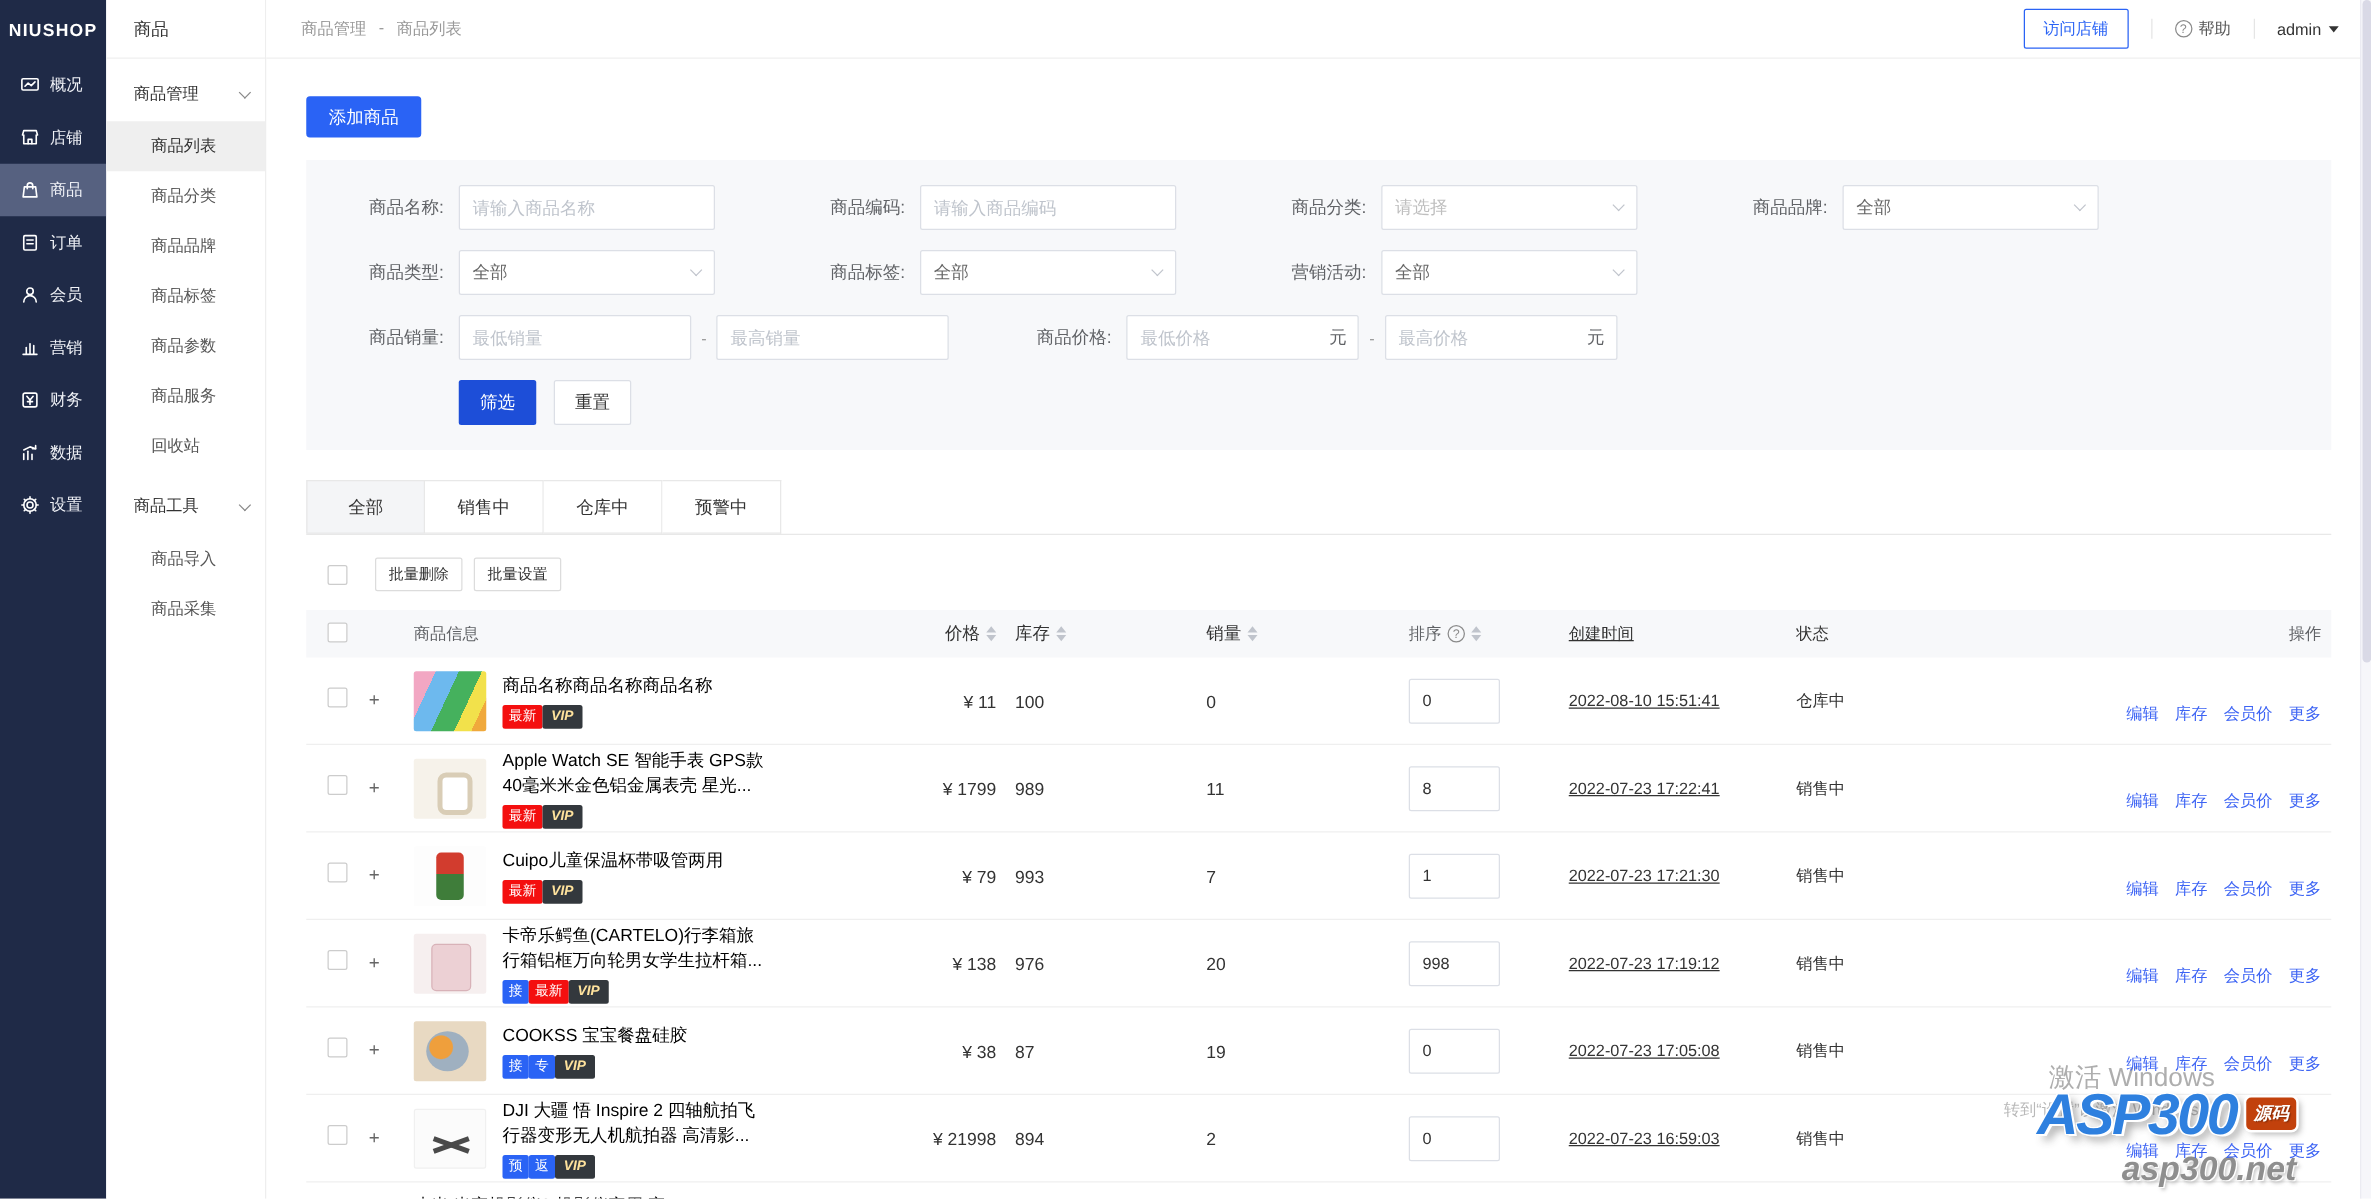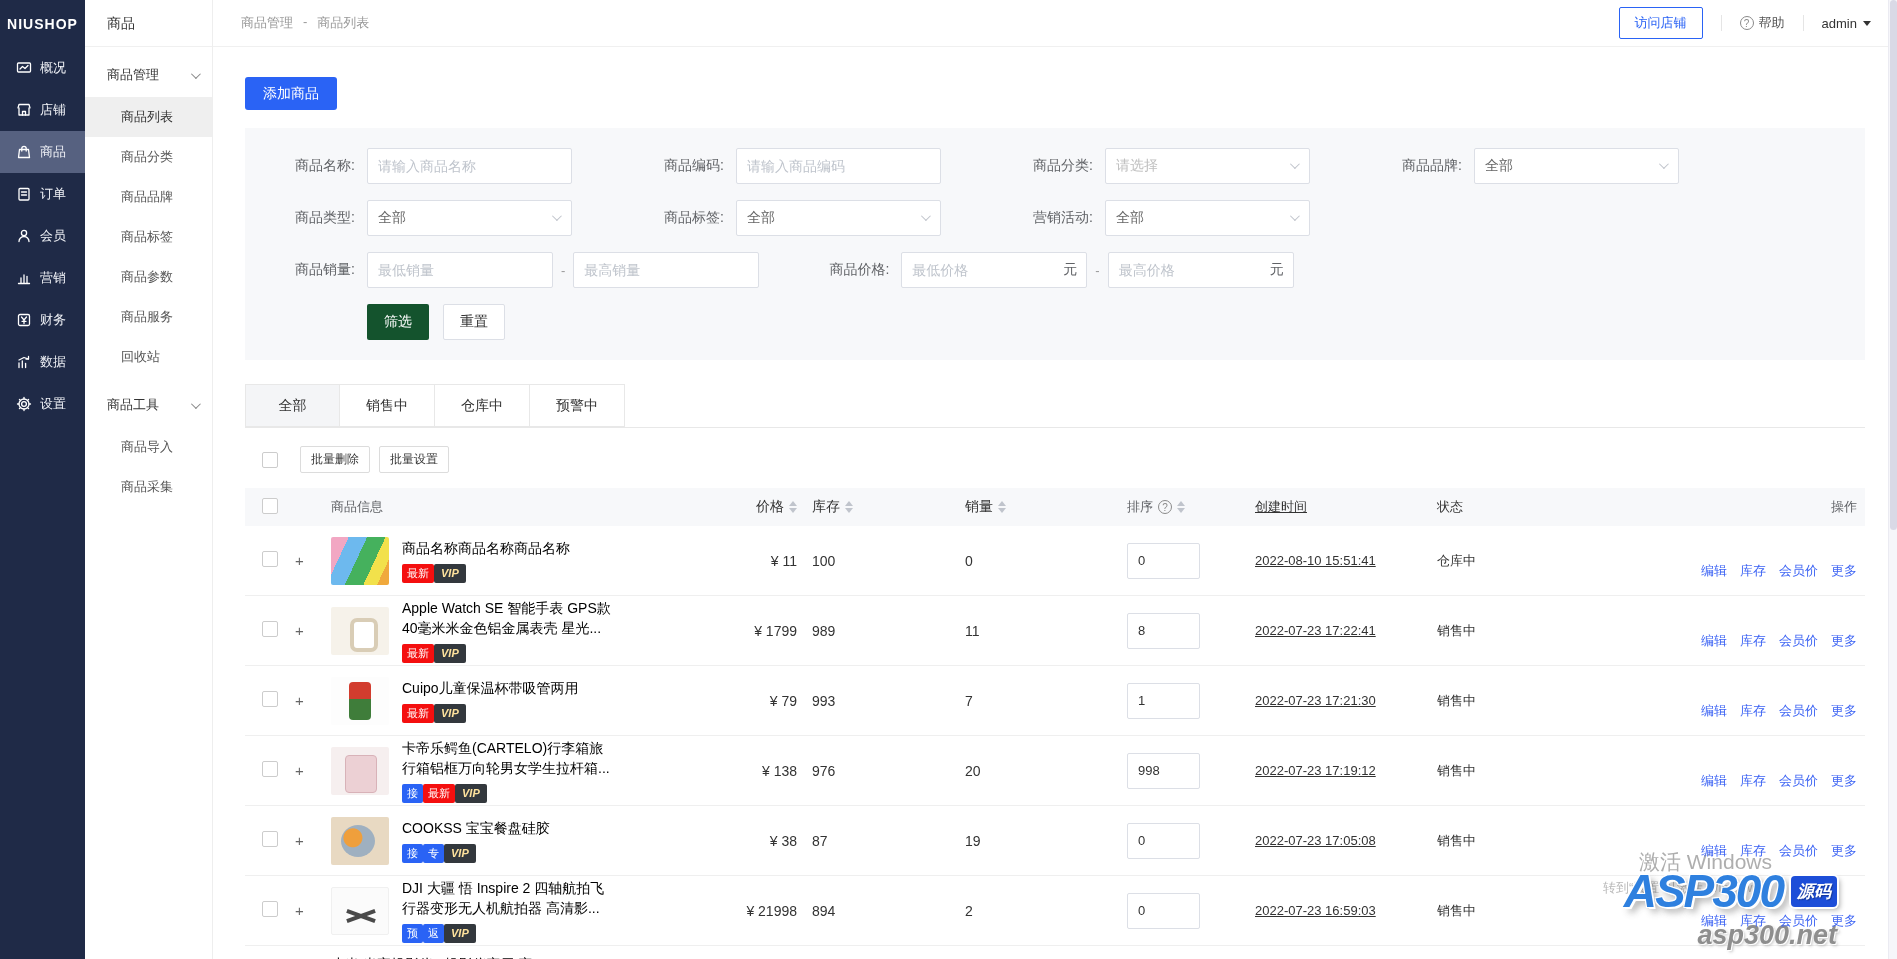--- a/index.html
+++ b/index.html
@@ -59,21 +59,21 @@
   .sel { position:relative; width:205px; height:36px; border:1px solid #dcdfe6; border-radius:2px;
     background:#fff; font-size:14px; display:flex; align-items:center; padding:0 26px 0 10px; cursor:pointer; }
   .sel .val { color:#666; }
   .sel .val.ph { color:#bfbfbf; }
   .sel .chev { position:absolute; right:12px; top:13px; border-color:#c0c4cc; }
   .rng { width:186px; }
   .dash { margin:0 8px; color:#999; font-size:13px; }
   .sfx-wrap { position:relative; display:inline-block; }
   .sfx-wrap .sfx { position:absolute; right:10px; top:9px; font-size:14px; color:#606266; }
   .btnrow { margin-top:6px; margin-bottom:2px; padding-left:102px; display:flex; gap:14px; }
-  .btn-blue { background:#14532d; color:#fff; border:none; border-radius:2px; height:36px; width:62px; font-size:14px; cursor:pointer; }
+  .btn-blue { background:#1d4ed8; color:#fff; border:none; border-radius:2px; height:36px; width:62px; font-size:14px; cursor:pointer; }
   .btn-plain { background:#fff; color:#333; border:1px solid #dcdfe6; border-radius:2px; height:36px; width:62px; font-size:14px; cursor:pointer; }
 
   
   .tabs { margin-top:24px; display:flex; border-bottom:1px solid #e8e8e8; }
   .tab { width:95px; height:43px; display:flex; align-items:center; justify-content:center;
     font-size:14px; color:#333; border:1px solid #e8e8e8; border-left:none; background:#fff; cursor:pointer; }
   .tab:first-child { border-left:1px solid #e8e8e8; }
   .tab.active { background:#f4f5f7; }
 
   
@@ -138,21 +138,21 @@
 
   
   .wm { position:absolute; z-index:30; pointer-events:none; }
   .wm-act { right:125px; bottom:62px; text-align:right; }
   .wm-act .l1 { font-size:21px; color:#aeaeae; }
   .wm-act .l2 { font-size:13px; color:#b9b9b9; margin-top:3px; }
   .wm-asp { right:60px; bottom:8px; text-align:right; }
   .asp-line { display:flex; align-items:center; gap:8px; justify-content:flex-end; }
   .asp-logo { font-size:46px; font-weight:bold; font-style:italic; color:#2e80df; letter-spacing:-2px;
     text-shadow:-1px -1px 0 #fff,1px -1px 0 #fff,-1px 1px 0 #fff,2px 2px 0 #fff,5px 5px 7px rgba(60,60,60,.45); }
-  .asp-badge { background:#1d4ed8; color:#fff; font-size:17px; font-weight:bold; font-style:italic;
+  .asp-badge { background:#c2410c; color:#fff; font-size:14px; font-weight:bold; font-style:italic;
     padding:4px 6px; border-radius:4px; text-shadow:1px 1px 1px rgba(0,0,0,.3);
     box-shadow:0 0 0 2px #fff,3px 3px 5px rgba(60,60,60,.4); }
   .asp-site { font-size:27px; font-weight:bold; font-style:italic; color:#8e8e8e; margin-top:2px;
     text-shadow:1px 1px 0 #fff,2px 2px 3px rgba(90,90,90,.35); }
 
   
   .sbar { position:absolute; right:0; top:0; width:9px; height:100%; background:#f6f6fa;
     border-left:1px solid #ebebf2; z-index:60; }
   .sthumb { position:absolute; left:1px; top:0; width:7px; height:530px; background:#d9d9e6; border-radius:4px; }
 </style>

